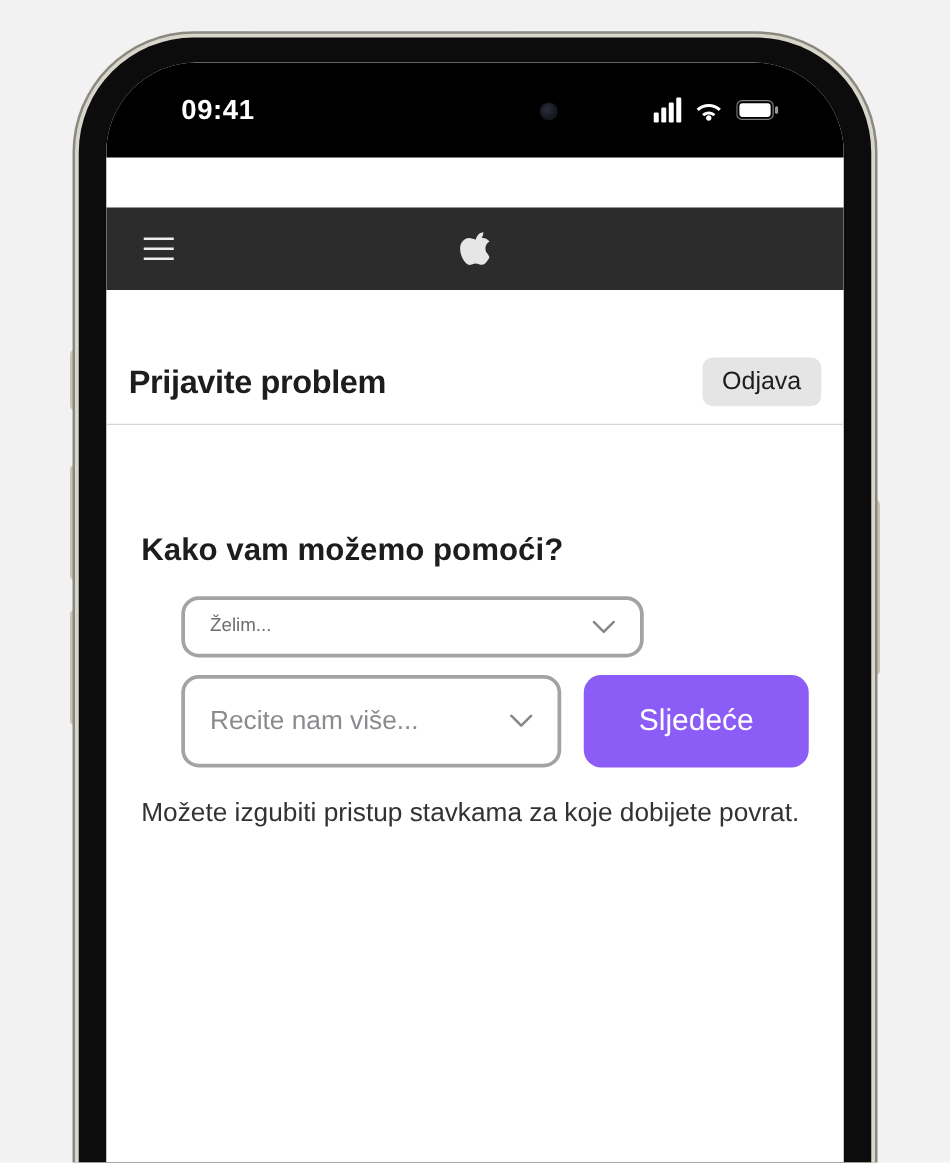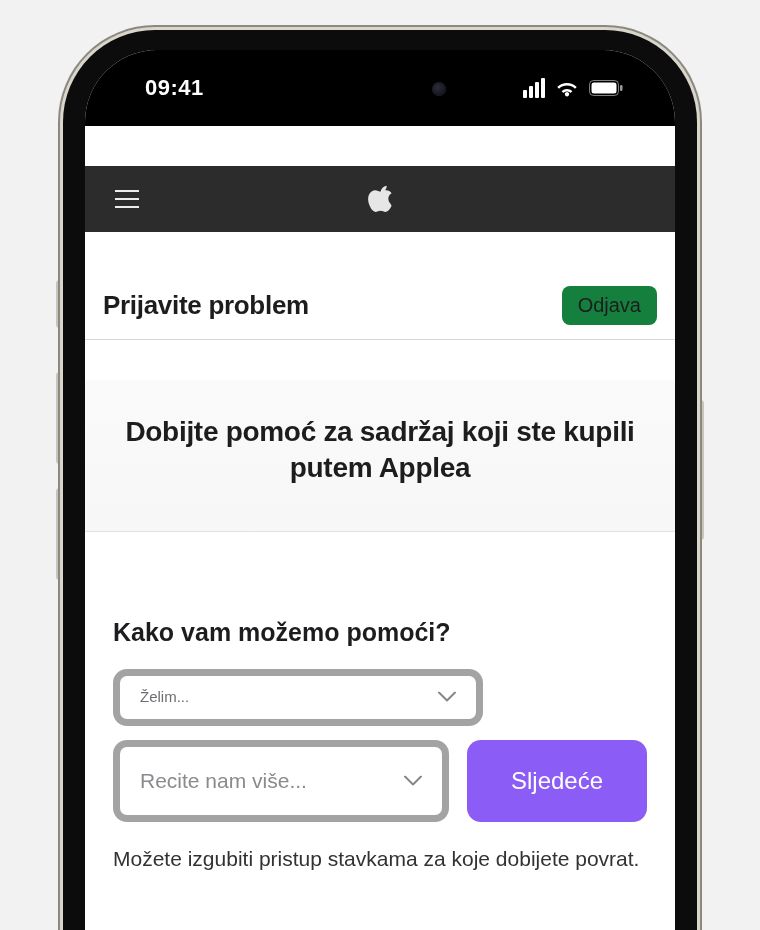--- a/index.html
+++ b/index.html
@@ -125,21 +125,21 @@
       padding: 0 18px;
       border-bottom: 1px solid #d7d7d7;
     }
     .title {
       font-size: 26px;
       font-weight: 700;
       color: #1d1d1f;
       letter-spacing: -0.3px;
     }
     .logout {
-      background: #15803d;
+      background: #e5e5e5;
       border: none;
       border-radius: 8px;
       padding: 8px 16px;
       font-size: 20px;
       color: #1d1d1f;
       font-family: inherit;
       cursor: pointer;
     }
     .emailbar {
       height: 56px;
@@ -167,26 +167,27 @@
       padding: 46px 28px 0;
     }
     .q {
       font-size: 25px;
       font-weight: 700;
       color: #1d1d1f;
       margin-bottom: 22px;
     }
     .select {
       position: relative;
-      border: 7px solid #a3a3a3;
+      border: 3px solid #a3a3a3;
       border-radius: 14px;
       padding: 12px 52px 12px 20px;
       margin-bottom: 14px;
       cursor: pointer;
       width: 370px;
+      margin-left: 32px;
     }
     .select .label {
       font-size: 15px;
       color: #6e6e73;
       margin-bottom: 2px;
     }
     .select .value {
       font-size: 21px;
       color: #1d1d1f;
     }
@@ -267,23 +268,20 @@
         </svg>
       </div>
     </div>
 
     <div class="titlebar">
       <div class="title">Prijavite problem</div>
       <button class="logout">Odjava</button>
     </div>
 
 
-    <div class="hero">
-      <h1>Dobijte pomoć za sadržaj koji ste kupili putem Applea</h1>
-    </div>
 
     <div class="content">
       <div class="q">Kako vam možemo pomoći?</div>
 
       <div class="select">
         <div class="label">Želim...</div>
         <svg class="chev" width="18" height="11" viewBox="0 0 18 11">
           <path d="M1 1l8 8 8-8" fill="none" stroke="#86868b" stroke-width="2" stroke-linecap="round" stroke-linejoin="round"></path>
         </svg>
       </div>

